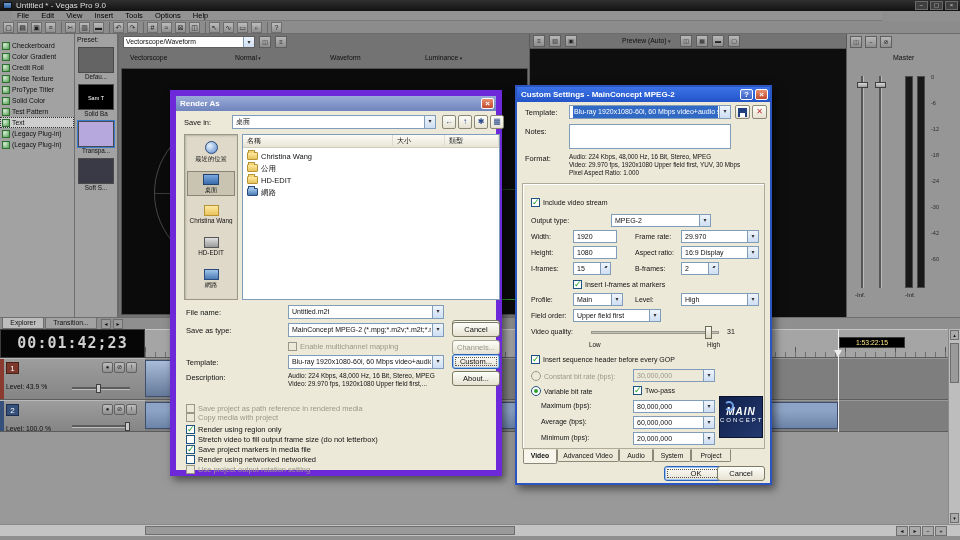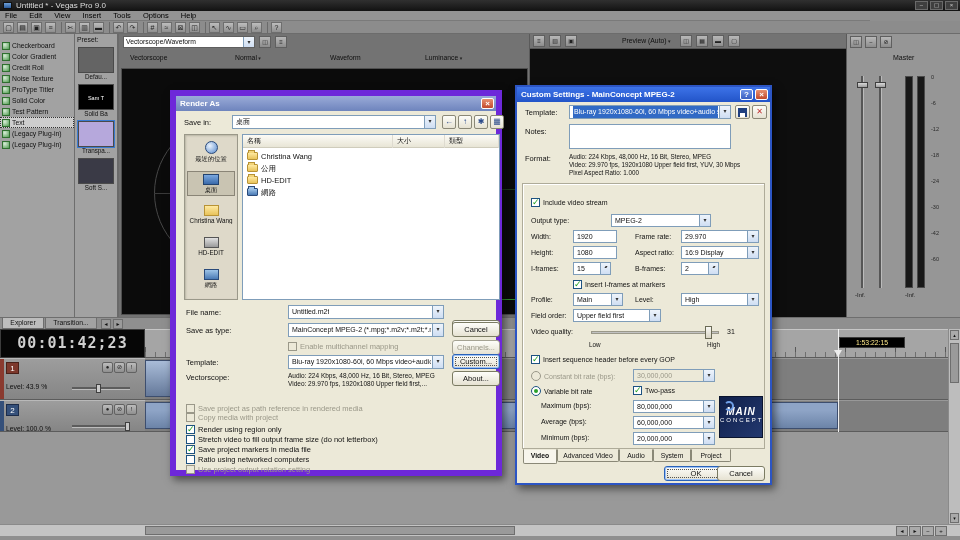--- a/index.html
+++ b/index.html
@@ -4,21 +4,21 @@
 <style>
 *{margin:0;padding:0;box-sizing:border-box}
 html,body{width:960px;height:540px;overflow:hidden}
 body{font-family:"Liberation Sans",sans-serif;background:#555}
 #app{position:relative;width:960px;height:540px;background:#8f8f8f;overflow:hidden;font-size:9px;color:#111}
 
 #titlebar{position:absolute;left:0;top:0;width:960px;height:11px;background:linear-gradient(#303030,#121212);color:#ddd;font-size:8px;line-height:11px;padding-left:16px}
 .appico{position:absolute;left:3px;top:2px;width:9px;height:7px;background:linear-gradient(#6fa0d8,#2a5a9a);border:1px solid #111}
 .wbtns{position:absolute;right:2px;top:1px;display:flex;gap:2px}
 .wbtn{width:13px;height:9px;background:#3f3f3f;border:1px solid #6a6a6a;color:#ccc;font-size:6px;line-height:7px;text-align:center}
-#menubar{position:absolute;left:0;top:11px;width:870px;height:10px;background:#939393;border-bottom:1px solid #7a7a7a;font-size:7.5px;line-height:9px;color:#000}
+#menubar{position:absolute;left:12px;top:11px;width:870px;height:10px;background:#939393;border-bottom:1px solid #7a7a7a;font-size:7.5px;line-height:9px;color:#000}
 #menubar span{display:inline-block;padding:0 5px;cursor:default}
 #toolbar{position:absolute;left:0;top:21px;width:960px;height:13px;background:#8c8c8c;border-bottom:1px solid #6c6c6c}
 .tbico{position:absolute;top:1px;width:11px;height:11px;background:linear-gradient(#bdbdbd,#8f8f8f);border:1px solid #6e6e6e;font-size:7px;line-height:9px;text-align:center;color:#222}
 .tbsep{position:absolute;top:1px;width:1px;height:11px;background:#6a6a6a}
 
 #pluginlist{position:absolute;left:0;top:34px;width:75px;height:283px;background:#a2a2a2;border-right:1px solid #6e6e6e;padding-top:6px}
 .prow{display:flex;align-items:center;gap:2px;height:11px;padding-left:2px;font-size:6.8px;white-space:nowrap}
 .prow.sel{background:#cecece;outline:1px dotted #333;outline-offset:-1px}
 .plgico{width:8px;height:8px;flex:none;border:1px solid #2f6f2f;background:radial-gradient(circle at 30% 30%,#d8eed8,#4f9a4f)}
 #presetcol{position:absolute;left:75px;top:34px;width:44px;height:283px;background:#a2a2a2;border-right:2px solid #6a6a6a;text-align:center}
@@ -444,21 +444,21 @@
         <span class="lbl dis">Enable multichannel mapping</span>
     </div>
     <div class="btn dis" style="left:276px;top:244px;width:48px">Channels...</div>
 
     <div class="dlabel" style="left:10px;top:262px">Template:</div>
     <div class="combo" style="left:112px;top:259px;width:156px">
       <span class="cval">Blu-ray 1920x1080-60i, 60 Mbps video+audio</span><span class="dd"></span>
     </div>
     <div class="btn focus" style="left:276px;top:258px;width:48px">Custom...</div>
 
-    <div class="dlabel" style="left:10px;top:277px">Vectorscope:</div>
+    <div class="dlabel" style="left:10px;top:277px">Description:</div>
     <div class="desc" style="left:112px;top:276px;width:156px;height:28px">Audio: 224 Kbps, 48,000 Hz, 16 Bit, Stereo, MPEG Video: 29.970 fps, 1920x1080 Upper field first,...</div>
     <div class="btn" style="left:276px;top:275px;width:48px">About...</div>
 
     <div class="cbrow" style="left:10px;top:308px">
         <span class="cb dis"></span>
         <span class="lbl dis">Save project as path reference in rendered media</span>
       </div>
     <div class="cbrow" style="left:10px;top:317px">
         <span class="cb dis"></span>
         <span class="lbl dis">Copy media with project</span>
@@ -470,21 +470,21 @@
     <div class="cbrow" style="left:10px;top:339px">
         <span class="cb"></span>
         <span class="lbl">Stretch video to fill output frame size (do not letterbox)</span>
       </div>
     <div class="cbrow" style="left:10px;top:349px">
         <span class="cb on"></span>
         <span class="lbl">Save project markers in media file</span>
       </div>
     <div class="cbrow" style="left:10px;top:359px">
         <span class="cb"></span>
-        <span class="lbl">Ratio using networked computers</span>
+        <span class="lbl">Render using networked networked</span>
       </div>
     <div class="cbrow" style="left:10px;top:369px">
         <span class="cb dis"></span>
         <span class="lbl dis">Use project output rotation setting</span>
       </div>
   </div>
 
   <div id="customdlg" class="dialog">
     <div class="dtitle">Custom Settings - MainConcept MPEG-2</div>
     <div class="thelp"></div>

